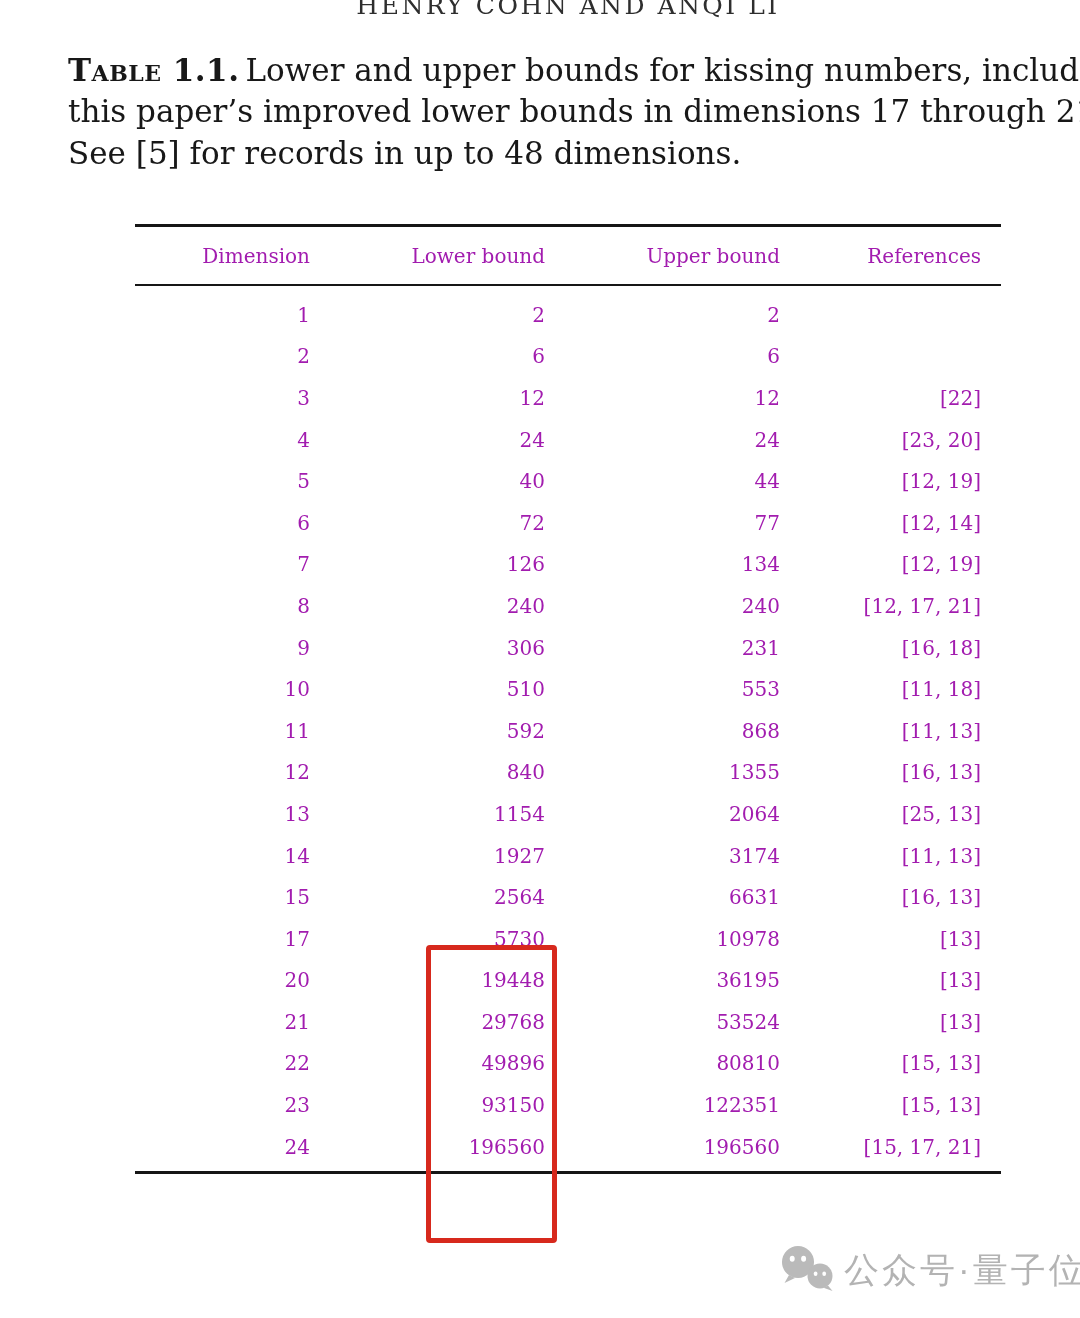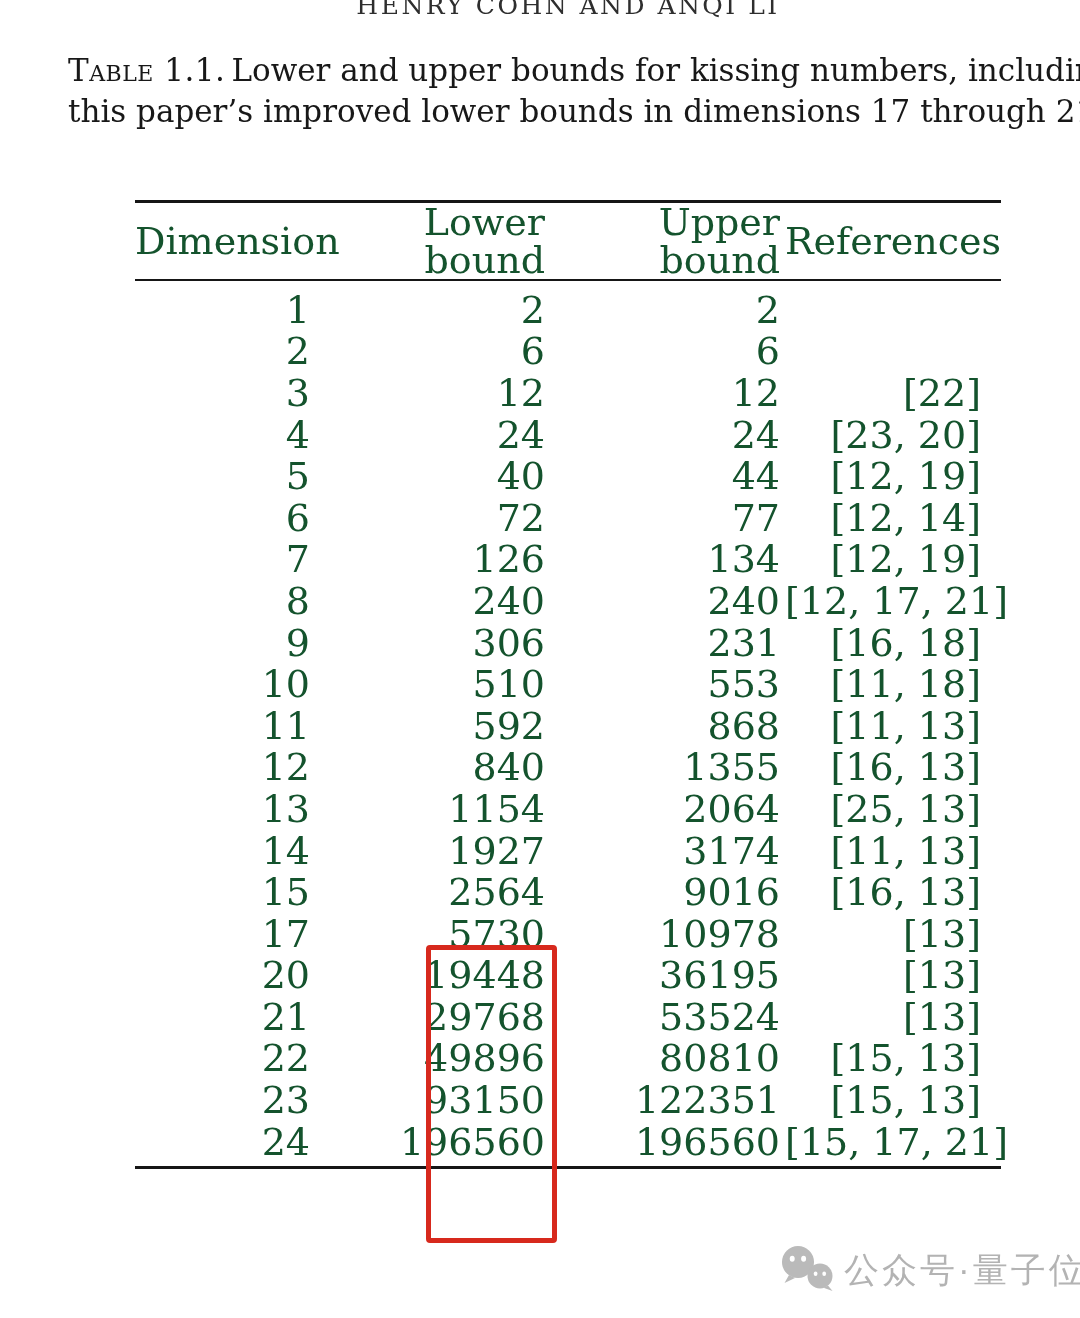--- a/index.html
+++ b/index.html
@@ -27,33 +27,33 @@
   .caption {
     position: absolute;
     left: 68px; top: 50px; width: 1002px;
     font-size: 31px;
     line-height: 41.3px;
     color: #181818;
   }
   .caption .cap-line { text-align: justify; text-align-last: justify; white-space: nowrap; }
   .caption .cap-line.justified { display: block; }
   .caption .cap-line.last { text-align-last: left; white-space: normal; }
-  .caption .cap-label { font-variant: small-caps; letter-spacing: 0.5px; margin-right: 6px; }
+  .caption .cap-label { font-variant: small-caps; letter-spacing: 0.5px; margin-right: 6px; font-weight: bold; }
 
   
   table.paper-table {
     position: absolute;
-    left: 135px; top: 200px;
+    left: 135px; top: 224px;
     width: 866px;
     border-collapse: collapse;
     table-layout: fixed;
     border-top: 3px solid #161616;
     border-bottom: 3px solid #161616;
-    font-size: 38px;
-    color: #14532d;
+    font-size: 20px;
+    color: #a21caf;
   }
   table.paper-table col.c1 { width: 180px; }
   table.paper-table col.c2 { width: 235px; }
   table.paper-table col.c3 { width: 235px; }
   table.paper-table col.c4 { width: 216px; }
   table.paper-table thead th {
     font-weight: normal;
     height: 57px;
     vertical-align: middle;
     text-align: right;
@@ -106,20 +106,21 @@
 </head>
 <body>
 
 <div class="running-header">HENRY COHN AND ANQI LI</div>
 
 <div class="caption">
   <div class="cap-line justified">
     <span class="cap-label">Table 1.1.</span><span>Lower and upper bounds for kissing numbers, including</span>
   </div>
   <div class="cap-line justified">this paper’s improved lower bounds in dimensions 17 through 21.</div>
+  <div class="cap-line last">See [5] for records in up to 48 dimensions.</div>
 </div>
 
 <table class="paper-table">
   <colgroup>
     <col class="c1">
       <col class="c2">
       <col class="c3">
       <col class="c4">
   </colgroup>
   <thead>
@@ -211,21 +212,21 @@
       </tr>
       <tr>
         <td>14</td>
         <td>1927</td>
         <td>3174</td>
         <td>[11, 13]</td>
       </tr>
       <tr>
         <td>15</td>
         <td>2564</td>
-        <td>9016</td>
+        <td>6631</td>
         <td>[16, 13]</td>
       </tr>
       <tr>
         <td>17</td>
         <td>5730</td>
         <td>10978</td>
         <td>[13]</td>
       </tr>
       <tr>
         <td>20</td>

